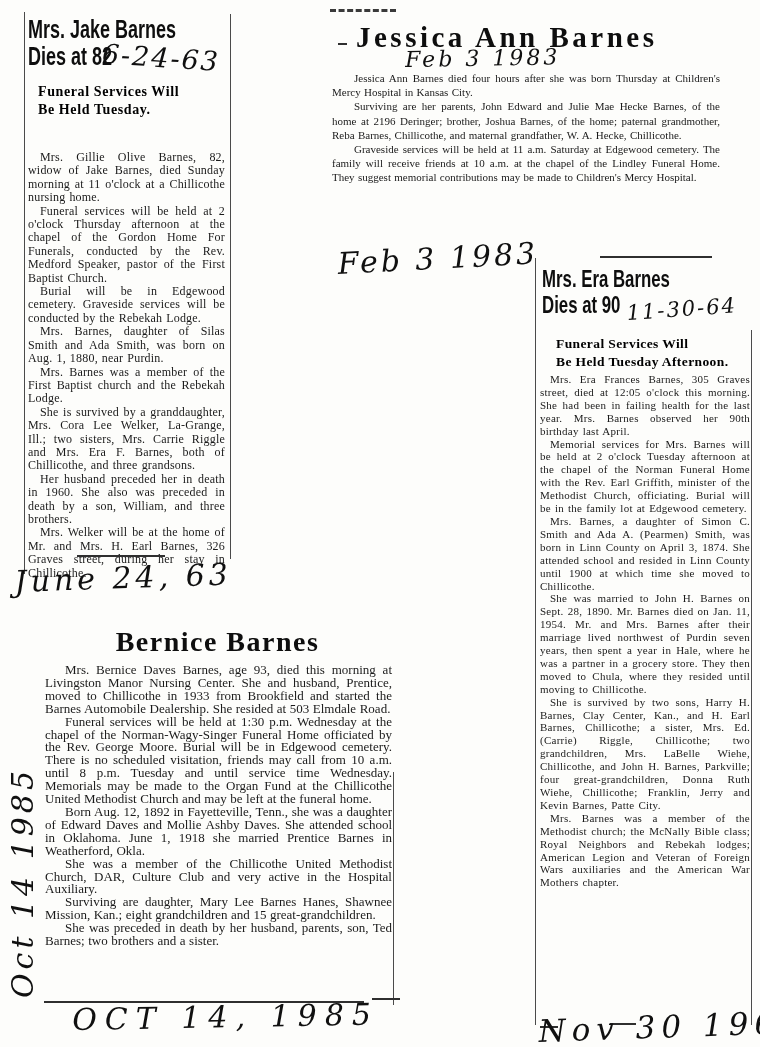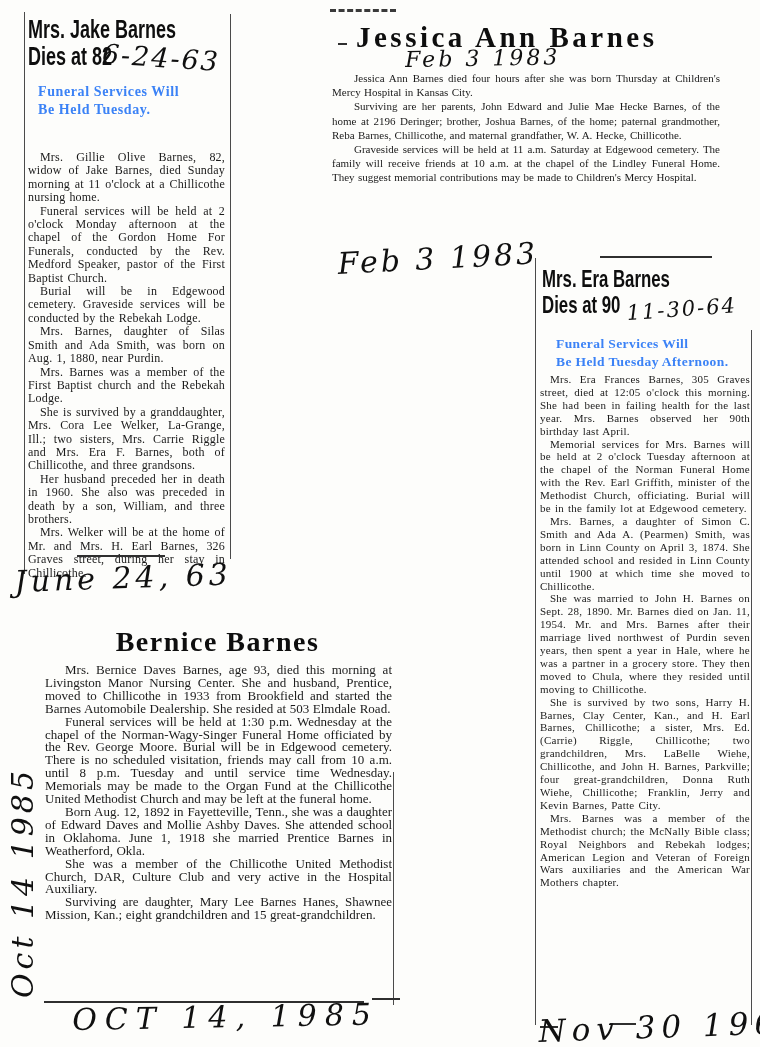--- a/index.html
+++ b/index.html
@@ -18,21 +18,21 @@
     font-weight:700; color:#0e0e0e; white-space:nowrap;
     transform-origin:left top; line-height:1;
   }
   
   .hl-serif {
     position:absolute; font-family:"Liberation Serif", serif;
     font-weight:700; color:#0e0e0e; white-space:nowrap; line-height:1;
   }
   .subhead {
     position:absolute; font-family:"Liberation Serif", serif;
-    font-weight:700; color:#3b82f6; white-space:nowrap;
+    font-weight:700; color:#000000; white-space:nowrap;
   }
   .newsbody { position:absolute; text-align:justify; color:#1a1a1a; }
   .newsbody p { margin:0; }
   .hand {
     position:absolute; font-family:"DejaVu Serif", serif; font-style:italic;
     color:#101010; white-space:nowrap; transform-origin:left top; line-height:1;
   }
 </style>
 </head>
 <body>
@@ -47,21 +47,21 @@
 
   <div class="hand" style="left:103px; top:40px; font-size:27px; letter-spacing:2px; transform:rotate(4deg);">6-24-63</div>
 
   <div class="subhead" style="left:38px; top:83px; font-size:14px; line-height:18px; letter-spacing:0.6px;">
     <div>Funeral Services Will</div>
     <div>Be Held Tuesday.</div>
   </div>
 
   <div class="newsbody" style="left:28px; top:119px; width:197px; font-size:12px; line-height:13.4px; letter-spacing:0.2px; word-spacing:0.8px;margin-top:32px;">
     <p style="text-indent:12px">Mrs. Gillie Olive Barnes, 82, widow of Jake Barnes, died Sunday morning at 11 o'clock at a Chillicothe nursing home.</p>
-    <p style="text-indent:12px">Funeral services will be held at 2 o'clock Monday afternoon at the chapel of the Gordon Home For Funerals, conducted by the Rev. Medford Speaker, pastor of the First Baptist Church.</p>
+    <p style="text-indent:12px">Funeral services will be held at 2 o'clock Thursday afternoon at the chapel of the Gordon Home For Funerals, conducted by the Rev. Medford Speaker, pastor of the First Baptist Church.</p>
     <p style="text-indent:12px">Burial will be in Edgewood cemetery. Graveside services will be conducted by the Rebekah Lodge.</p>
     <p style="text-indent:12px">Mrs. Barnes, daughter of Silas Smith and Ada Smith, was born on Aug. 1, 1880, near Purdin.</p>
     <p style="text-indent:12px">Mrs. Barnes was a member of the First Baptist church and the Rebekah Lodge.</p>
     <p style="text-indent:12px">She is survived by a granddaughter, Mrs. Cora Lee Welker, La-Grange, Ill.; two sisters, Mrs. Carrie Riggle and Mrs. Era F. Barnes, both of Chillicothe, and three grandsons.</p>
     <p style="text-indent:12px">Her husband preceded her in death in 1960. She also was preceded in death by a son, William, and three brothers.</p>
     <p style="text-indent:12px">Mrs. Welker will be at the home of Mr. and Mrs. H. Earl Barnes, 326 Graves street, during her stay in Chillicothe.</p>
   </div>
 
   <div class="hrule" style="left:77px; top:555px; width:88px;"></div>
 
@@ -111,20 +111,21 @@
   <div class="hand" style="left:538px; top:1016px; font-size:31px; letter-spacing:6px; transform:rotate(-2deg);">Nov 30 1964</div>
 
   <div class="hl-serif" style="left:45px; top:628px; width:345px; text-align:center; font-size:28px; letter-spacing:1.5px;">Bernice Barnes</div>
 
   <div class="newsbody" style="left:45px; top:664px; width:347px; font-size:13px; line-height:12.9px; word-spacing:0.3px;">
     <p style="text-indent:20px">Mrs. Bernice Daves Barnes, age 93, died this morning at Livingston Manor Nursing Center. She and husband, Prentice, moved to Chillicothe in 1933 from Brookfield and started the Barnes Automobile Dealership. She resided at 503 Elmdale Road.</p>
     <p style="text-indent:20px">Funeral services will be held at 1:30 p.m. Wednesday at the chapel of the Norman-Wagy-Singer Funeral Home officiated by the Rev. George Moore. Burial will be in Edgewood cemetery. There is no scheduled visitation, friends may call from 10 a.m. until 8 p.m. Tuesday and until service time Wednesday. Memorials may be made to the Organ Fund at the Chillicothe United Methodist Church and may be left at the funeral home.</p>
     <p style="text-indent:20px">Born Aug. 12, 1892 in Fayetteville, Tenn., she was a daughter of Edward Daves and Mollie Ashby Daves. She attended school in Oklahoma. June 1, 1918 she married Prentice Barnes in Weatherford, Okla.</p>
     <p style="text-indent:20px">She was a member of the Chillicothe United Methodist Church, DAR, Culture Club and very active in the Hospital Auxiliary.</p>
     <p style="text-indent:20px">Surviving are daughter, Mary Lee Barnes Hanes, Shawnee Mission, Kan.; eight grandchildren and 15 great-grandchildren.</p>
+    <p style="text-indent:20px">She was preceded in death by her husband, parents, son, Ted Barnes; two brothers and a sister.</p>
   </div>
 
   <div class="vrule" style="left:393px; top:772px; height:233px;"></div>
   <div class="hrule" style="left:44px; top:1001px; width:320px;"></div>
   <div class="hrule" style="left:372px; top:998px; width:28px;"></div>
 
   <div class="hand" style="left:8px; top:998px; font-size:30px; letter-spacing:4px; transform:rotate(-90deg);">Oct 14 1985</div>
 
   <div class="hand" style="left:72px; top:1005px; font-size:30px; letter-spacing:8px; transform:rotate(-1deg);">OCT 14, 1985</div>
 

